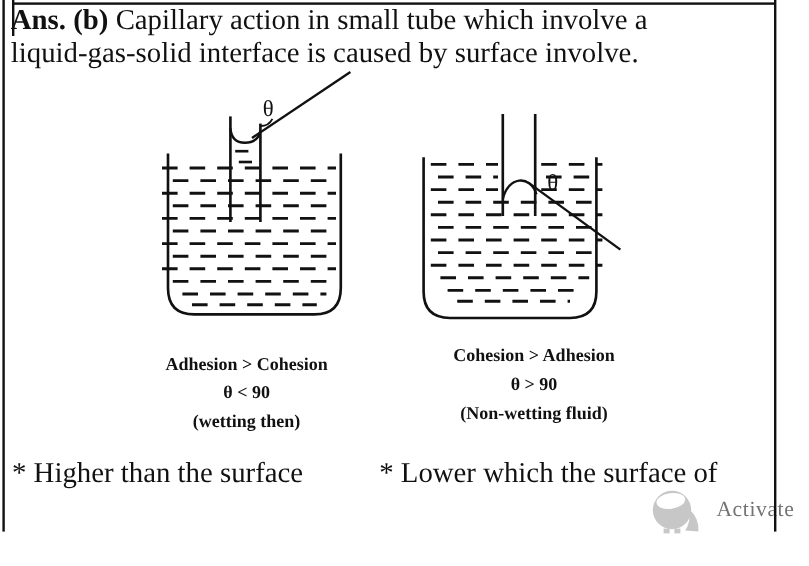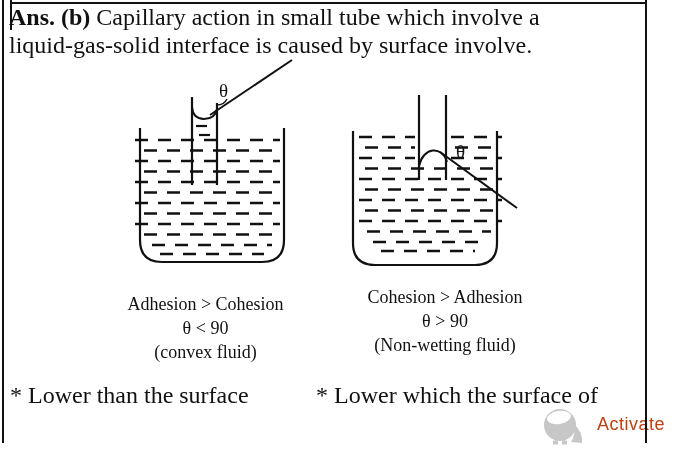--- a/index.html
+++ b/index.html
@@ -8,30 +8,30 @@
   .border{position:absolute;background:#111111;}
   .border-left{left:2px;top:0;width:2px;height:443px;}
   .border-cell{left:10px;top:0;width:2px;height:30px;}
   .border-top{left:10px;top:2px;width:636px;height:2px;}
   .border-right{left:645px;top:0;width:2px;height:443px;z-index:5;}
   .header{position:absolute;left:9px;top:3px;width:634px;font-size:24px;line-height:28px;}
   .header .b{font-weight:bold;}
   svg{position:absolute;overflow:visible;}
   .diag-left{left:130px;top:55px;}
   .diag-right{left:345px;top:90px;}
-  .caption{position:absolute;text-align:center;font-size:18px;line-height:24px;}
+  .caption{position:absolute;text-align:center;font-size:15px;line-height:24px;font-weight:bold;}
   .caption-left{left:103px;top:292px;width:205px;}
   .caption-right{left:347px;top:285px;width:196px;}
   .note{position:absolute;font-size:24px;line-height:32px;}
   .note-left{left:10px;top:379px;width:305px;}
   .note-right{left:316px;top:379px;width:335px;}
   .note-right .line2{padding-left:27px;}
   .watermark{position:absolute;left:538px;top:406px;width:130px;height:40px;}
-  .watermark .wm-text{position:absolute;left:59px;top:8px;font-family:Liberation Sans, sans-serif;
-        font-size:18px;color:#c2410c;letter-spacing:0.5px;}
+  .watermark .wm-text{position:absolute;left:59px;top:8px;font-family:Liberation Serif, serif;
+        font-size:18px;color:#737373;letter-spacing:0.5px;}
   .stroke{stroke:#111111;fill:none;}
   .thetatext{font-family:"Liberation Serif",serif;font-size:19px;fill:#111111;}
 </style>
 </head>
 <body>
 
 <div class="page">
 
   <div class="header">
     <div><span class="b">Ans. (b)</span> <span>Capillary action in small tube which involve a</span></div>
@@ -104,30 +104,30 @@
 
     <path class="stroke" stroke-width="2" d="M74,76 C78,57 97,55 102,72"></path>
 
     <line class="stroke" stroke-width="2" x1="95" y1="62" x2="172" y2="118"></line>
     <text class="thetatext" x="111" y="68">θ</text>
   </svg>
 
   <div class="caption caption-left">
     <div>Adhesion &gt; Cohesion</div>
     <div>θ &lt; 90</div>
-    <div>(convex fluid)</div>
+    <div>(wetting then)</div>
   </div>
   <div class="caption caption-right">
     <div>Cohesion &gt; Adhesion</div>
     <div>θ &gt; 90</div>
     <div>(Non-wetting fluid)</div>
   </div>
 
   <div class="note note-left">
-    <div class="line1">* Lower than the surface</div>
+    <div class="line1">* Higher than the surface</div>
   </div>
   <div class="note note-right">
     <div class="line1">* Lower which the surface of</div>
   </div>
 
   <div class="watermark">
     <svg width="54" height="40" viewBox="0 0 54 40">
       <circle cx="22" cy="19" r="16" fill="#c7c7c7"></circle>
       <ellipse cx="21" cy="11.5" rx="12" ry="6.5" fill="#ffffff" transform="rotate(-8 21 11.5)"></ellipse>
       <path d="M36,18 Q45,26 44,37 L33,36 Q38,29 36,18 Z" fill="#c7c7c7"></path>

